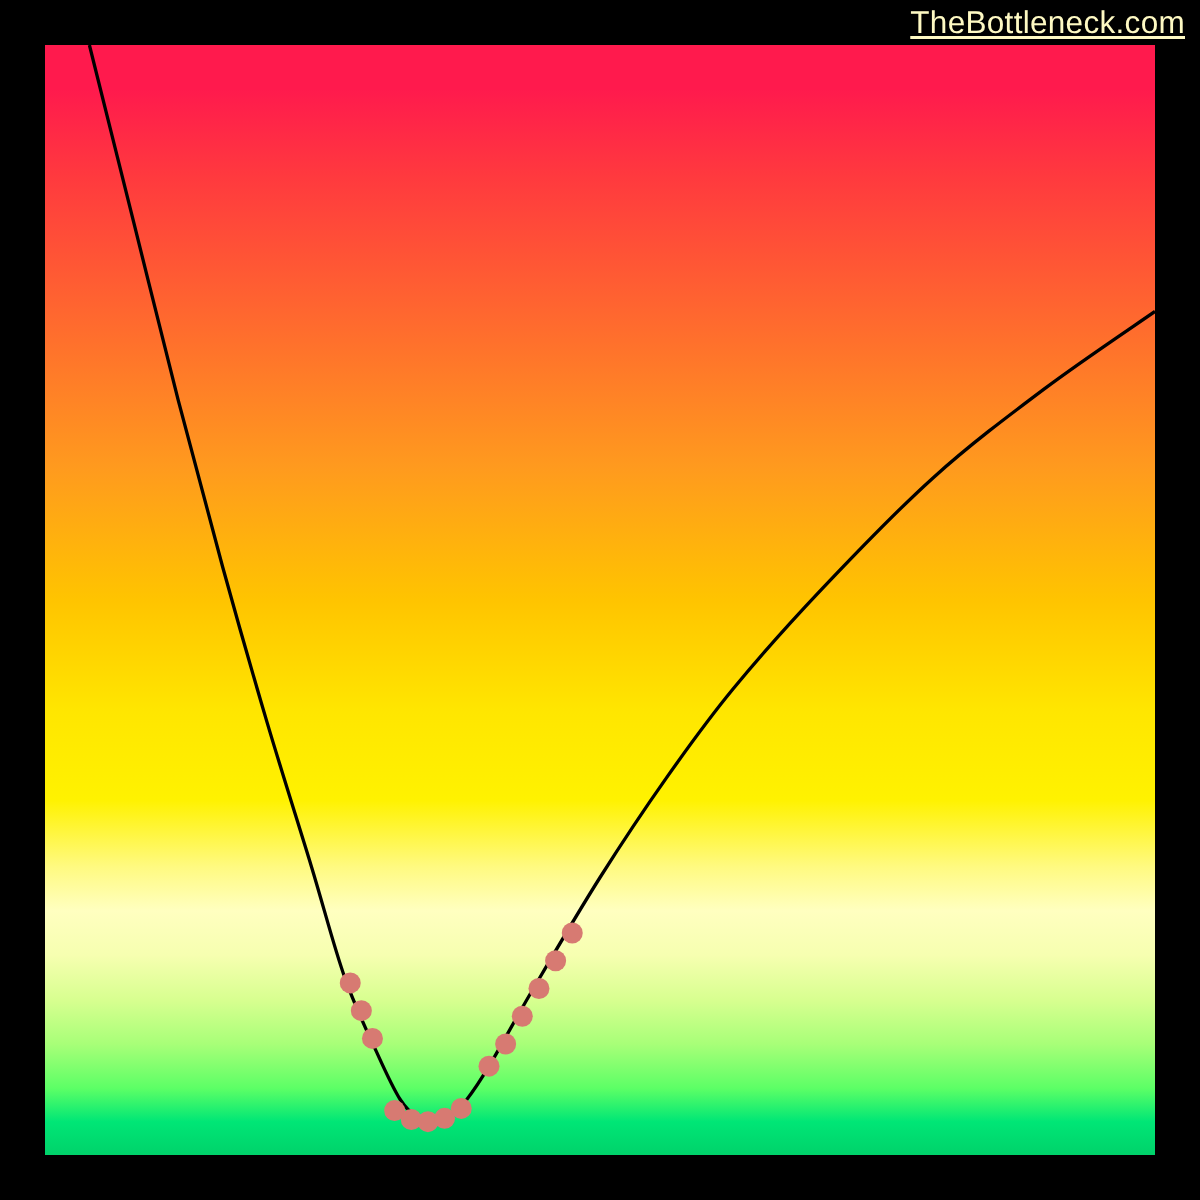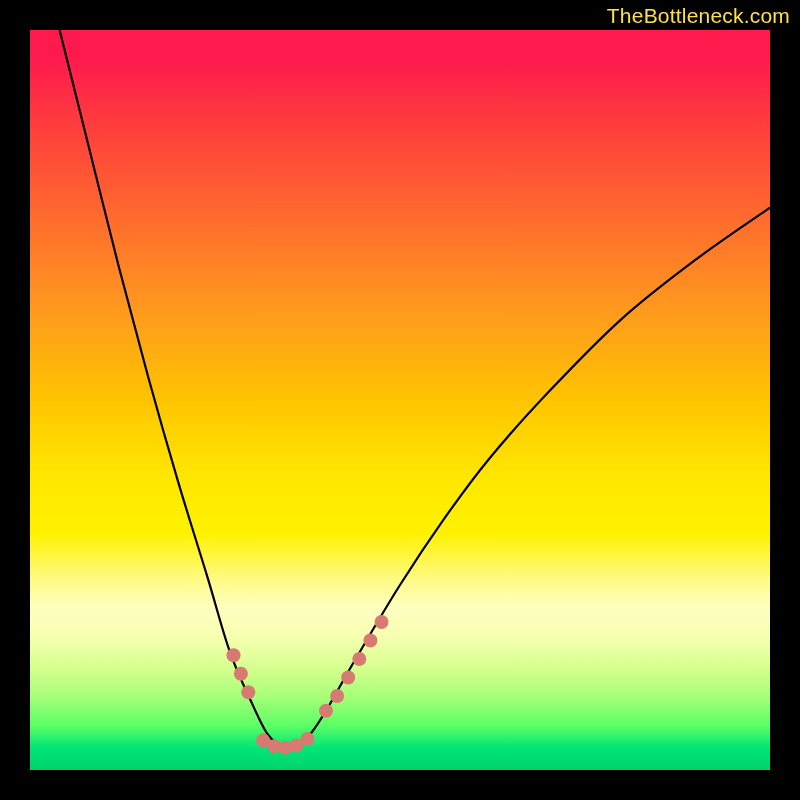--- a/index.html
+++ b/index.html
@@ -52,25 +52,26 @@
   svg.curve {
     position: absolute;
     inset: 0;
     width: 740px;
     height: 740px;
   }
   .watermark {
     position: absolute;
     top: 4px;
     right: 10px;
-    color: #fde047;
+    color: #fef9c3;
     font-size: 21px;
     font-weight: 500;
     letter-spacing: 0.2px;
     user-select: none;
+    text-decoration: underline;
   }
 </style>
 </head>
 <body>
 
 <div class="frame">
   <div class="watermark">TheBottleneck.com</div>
   <div class="plot">
     <div class="gradient"></div>
     <svg class="curve" viewBox="0 0 740 740" preserveAspectRatio="none">

